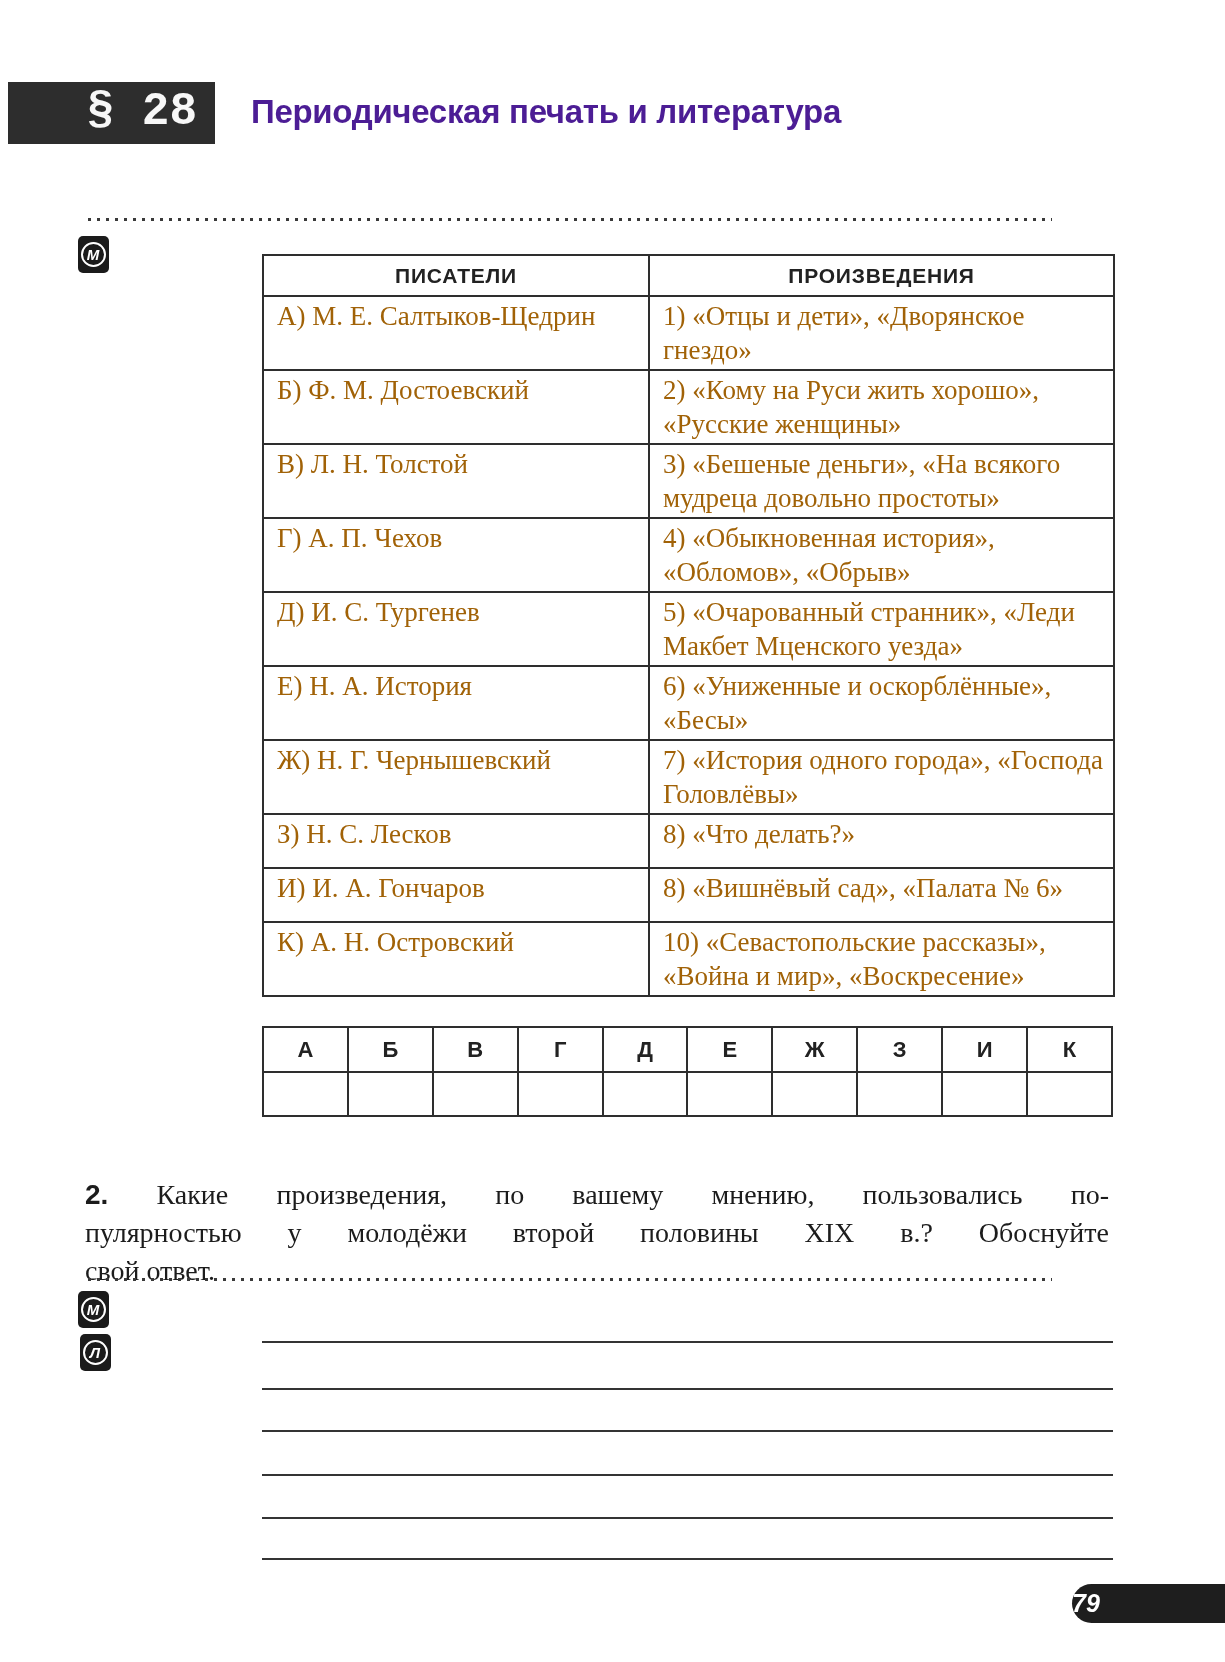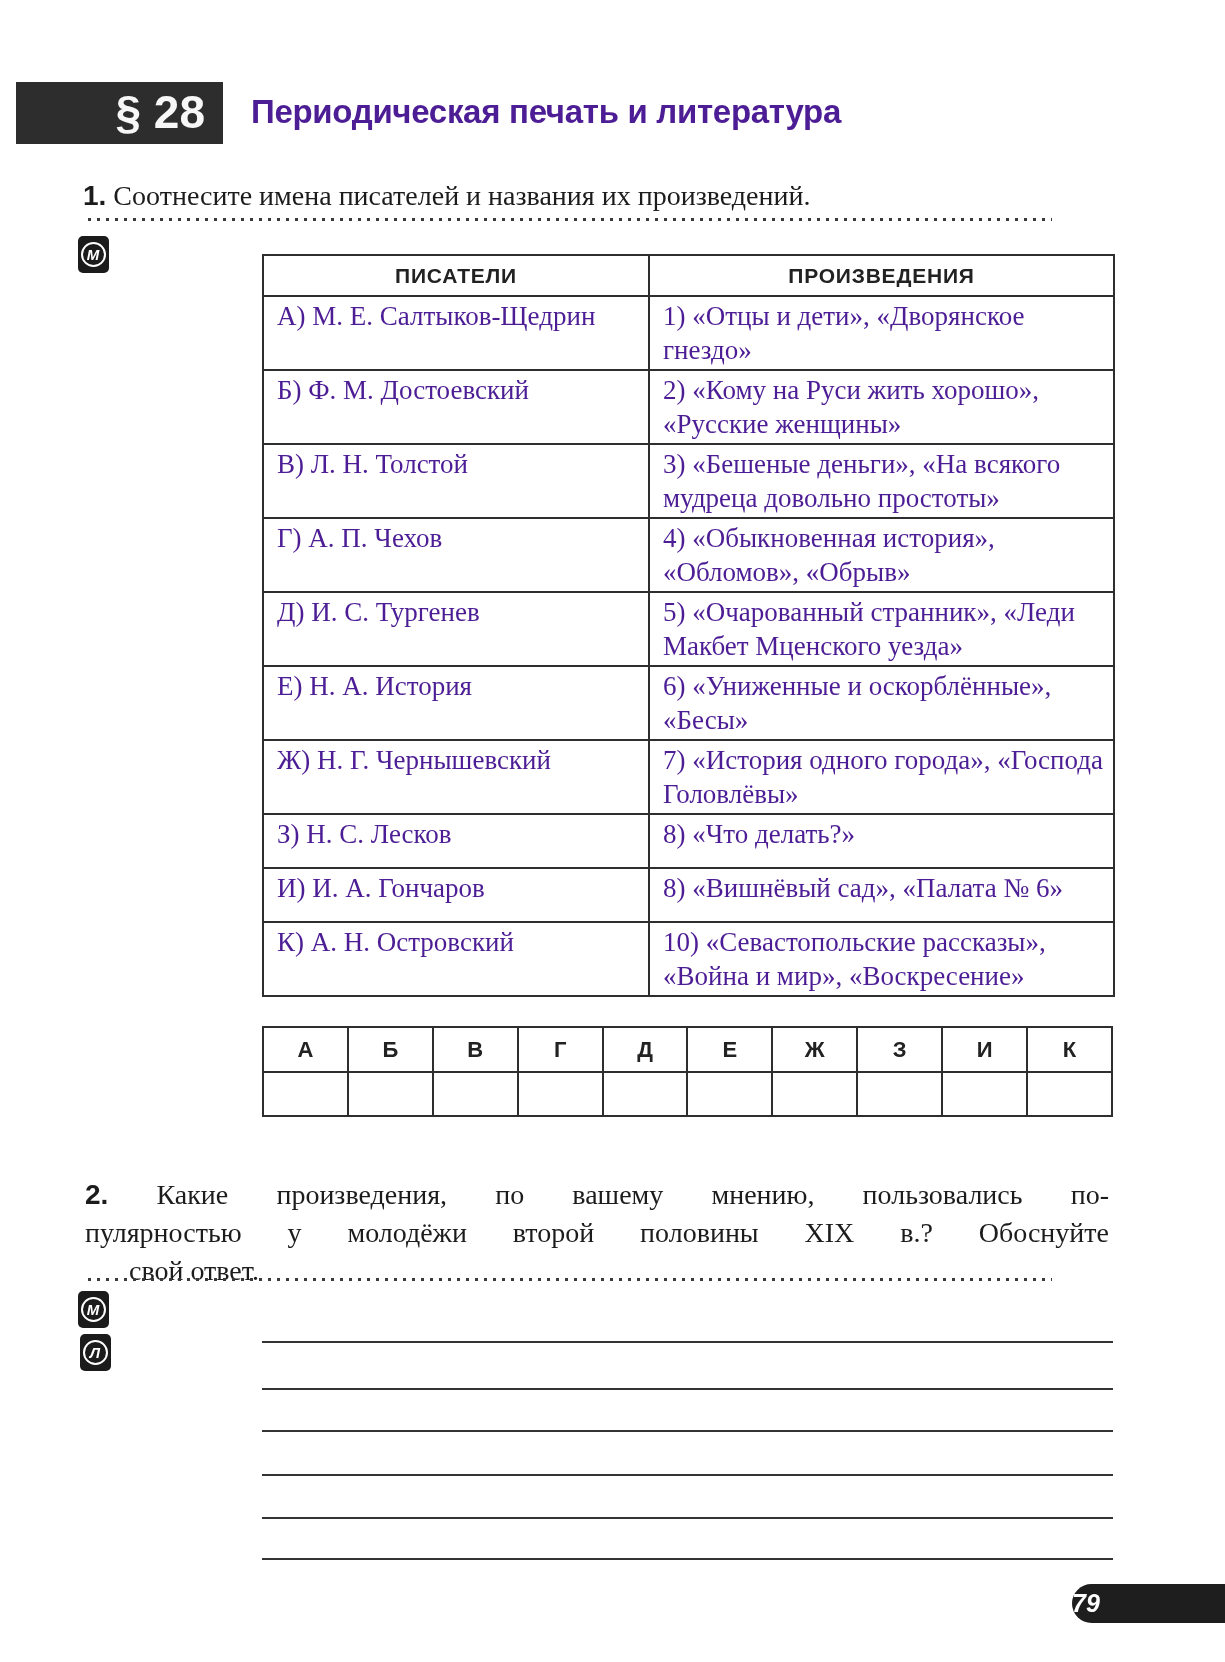--- a/index.html
+++ b/index.html
@@ -5,37 +5,37 @@
   * { margin:0; padding:0; box-sizing:border-box; }
   html,body { background:#e8e8e8; }
   .page {
     position:relative; width:1225px; height:1662px; margin:0 auto;
     background:#ffffff; overflow:hidden;
     font-family:"Liberation Serif", serif; color:#1c1c1c;
   }
 
   
   .section-badge {
-    position:absolute; left:16px; top:82px; width:207px; height:62px;
+    position:absolute; left:8px; top:82px; width:207px; height:62px;
     background:#2d2d2d; color:#f7f7f7;
-    font-family:Liberation Sans, sans-serif; font-weight:bold; font-size:46px;
+    font-family:Liberation Mono, monospace; font-weight:bold; font-size:46px;
     text-align:right; padding-right:18px; line-height:60px;
   }
   .page-title {
     position:absolute; left:251px; top:93px;
     font-family:"Liberation Sans", sans-serif; font-weight:bold;
     font-size:33px; letter-spacing:-0.3px; color:#4c1d95;
   }
 
   
   .q1 { position:absolute; left:83px; top:180px; width:1010px; font-size:28px; }
   .q-num { font-family:"Liberation Sans", sans-serif; font-weight:bold; font-size:28px; }
   .q2 { position:absolute; left:85px; top:1176px; width:1024px; font-size:28px; line-height:38px; }
   .jline { text-align:justify; text-align-last:justify; }
-  .lline { text-align:left;margin-left:44px; }
+  .lline { text-align:left; }
 
   
   .dotted {
     position:absolute; height:5px;
     background-image:radial-gradient(circle, #3a3a3a 1.7px, transparent 2px);
     background-size:9px 5px; background-repeat:repeat-x;
   }
   .d1 { left:85px; top:217px; width:967px; }
   .d2 { left:85px; top:1277px; width:967px; }
 
@@ -63,21 +63,21 @@
   table.match col.c1 { width:386px; }
   table.match col.c2 { width:465px; }
   table.match th, table.match td { border:2px solid #2e2e2e; }
   table.match th {
     height:41px; font-family:"Liberation Sans", sans-serif; font-weight:bold;
     font-size:21px; letter-spacing:0.8px; color:#222; text-align:center;
     vertical-align:middle;
   }
   table.match td {
     font-size:27px; line-height:34px; vertical-align:top;
-    padding:2px 10px 2px 13px; color:#4c1d95;
+    padding:2px 10px 2px 13px; color:#a16207;
   }
   tr.h2 { height:73px; }
   tr.h1 { height:54px; }
 
   
   table.grid {
     position:absolute; left:262px; top:1026px; width:851px;
     border-collapse:collapse; table-layout:fixed;
   }
   table.grid th, table.grid td { border:2px solid #2e2e2e; }
@@ -102,21 +102,20 @@
   }
 </style>
 </head>
 <body>
 
 <div class="page">
 
   <div class="section-badge">§ 28</div>
   <div class="page-title">Периодическая печать и литература</div>
 
-  <div class="q1"><span class="q-num">1.</span> <span>Соотнесите имена писателей и названия их произведений.</span></div>
   <div class="dotted d1"></div>
 
   <div class="badge-icon m1">
     <span class="circ">М</span>
   </div>
 
   <table class="match">
     <colgroup>
         <col class="c1">
         <col class="c2">

